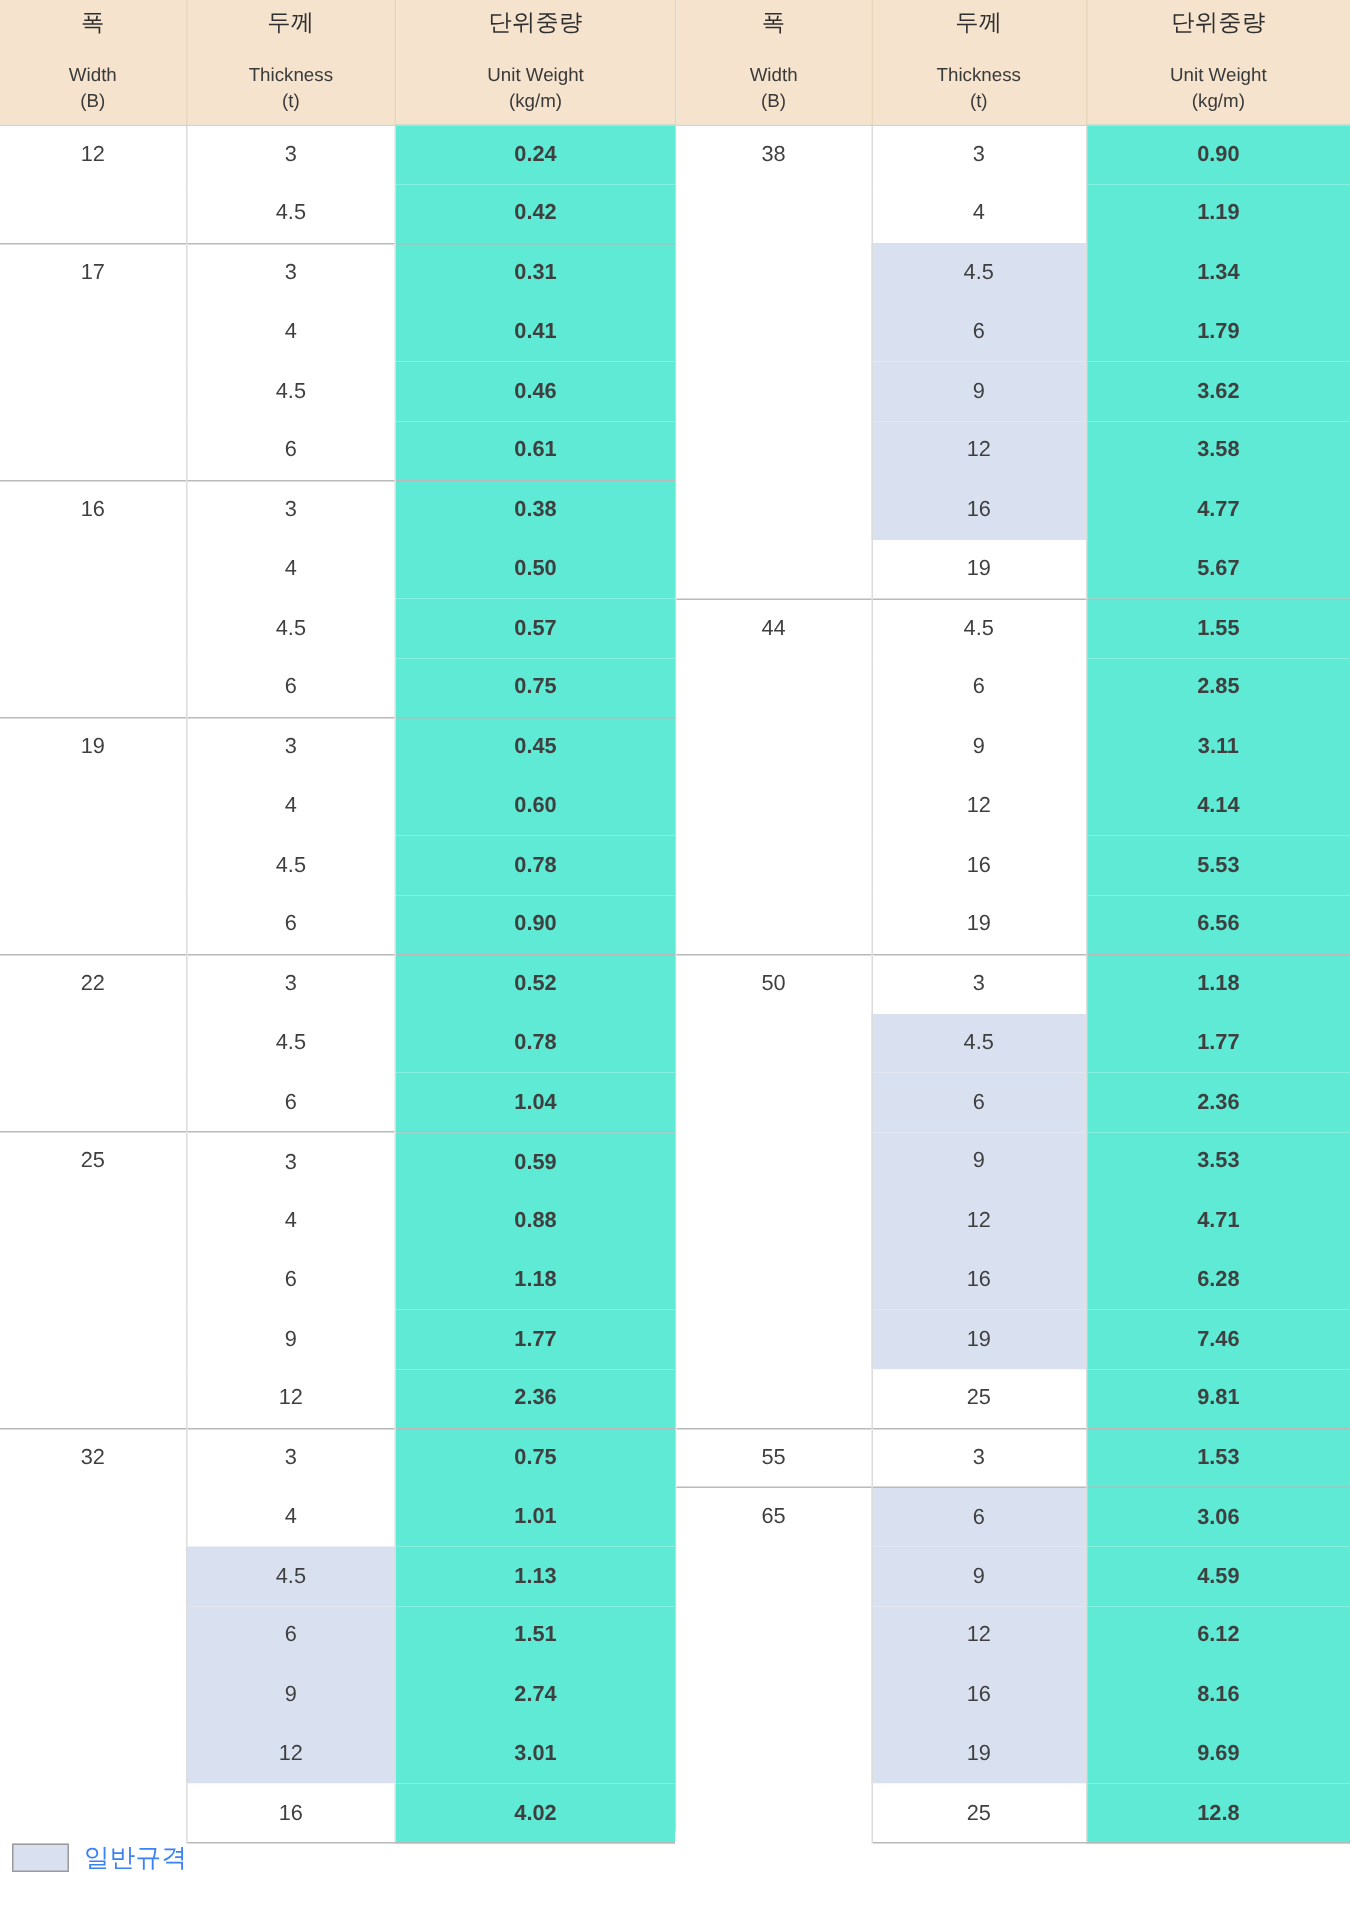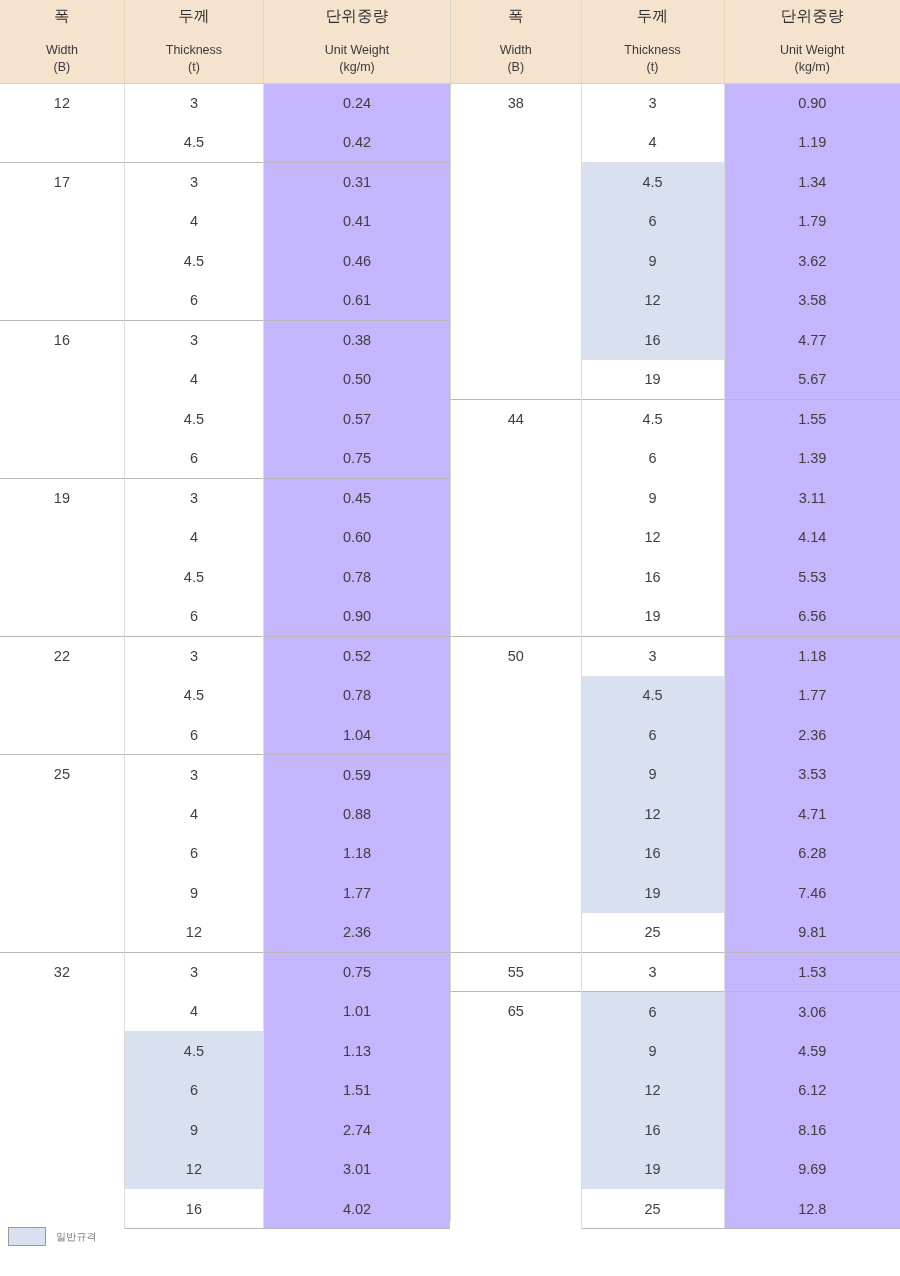--- a/index.html
+++ b/index.html
@@ -93,22 +93,23 @@
     font-size: 14.5px;
     text-align: center;
     vertical-align: middle;
     border-right: 1px solid #dcdcdc;
     background: #ffffff;
     color: #3f3f3f;
     padding: 0;
     line-height: 1;
   }
   tbody td.c-uw {
-    background: #c4b5fd;
+    background: #5eead4;
     border-right: none;
+    font-weight: bold;
   }
   tbody td.c-w {
     vertical-align: top;
     padding-top: 12px;
     border-right: 1px solid #dcdcdc;
   }
   tbody td.hl {
     background: #d9e0f0;
   }
   tbody tr.group-start > td {
@@ -131,22 +132,22 @@
     gap: 10px;
     padding-left: 8px;
   }
   .legend-swatch {
     width: 38px;
     height: 19px;
     background: #d9e0f0;
     border: 1px solid #9a9a9a;
   }
   .legend-label {
-    font-size: 10px;
-    color: #737373;
+    font-size: 17px;
+    color: #3b82f6;
     letter-spacing: .2px;
   }
 </style>
 </head>
 <body>
 
 <div class="sheet">
 
   <div class="tables">
 
@@ -364,21 +365,21 @@
               <td class="c-t">19</td>
               <td class="c-uw">5.67</td>
             </tr>
             <tr class="group-start">
               <td class="c-w" rowspan="6">44</td>
               <td class="c-t">4.5</td>
               <td class="c-uw">1.55</td>
             </tr>
             <tr>
               <td class="c-t">6</td>
-              <td class="c-uw">1.39</td>
+              <td class="c-uw">2.85</td>
             </tr>
             <tr>
               <td class="c-t">9</td>
               <td class="c-uw">3.11</td>
             </tr>
             <tr>
               <td class="c-t">12</td>
               <td class="c-uw">4.14</td>
             </tr>
             <tr>

